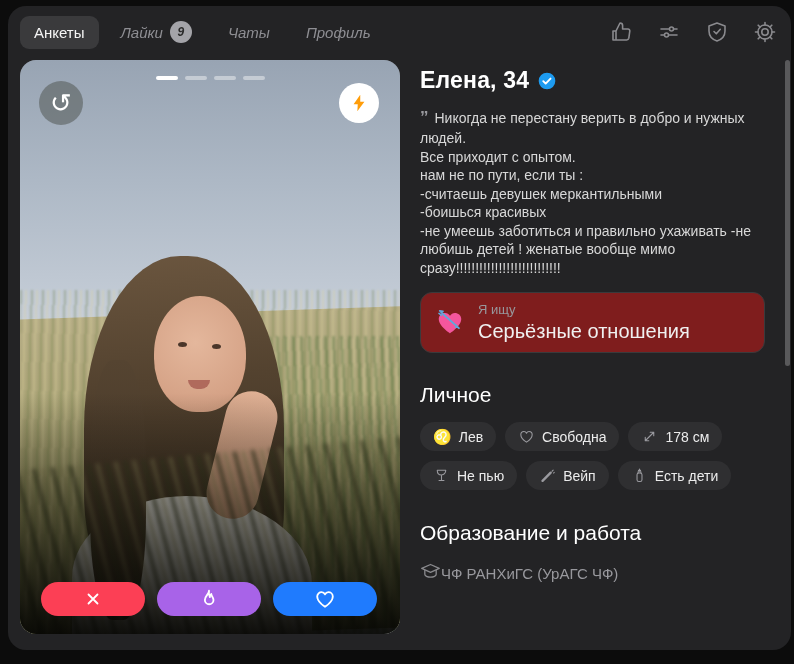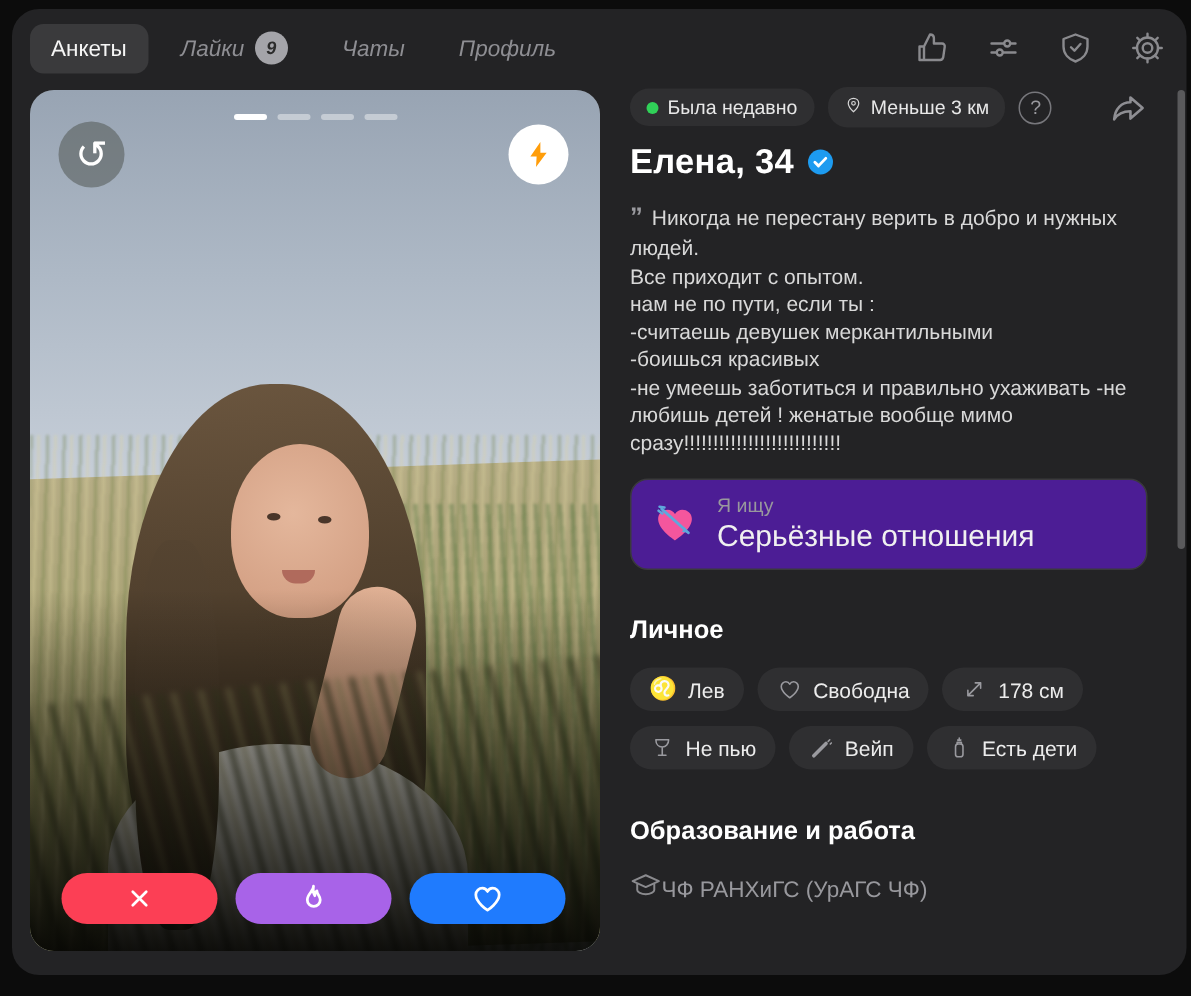--- a/index.html
+++ b/index.html
@@ -72,27 +72,27 @@
   .share-ic { margin-left:auto; width:26px; height:26px; color:#8e8e93; cursor:pointer; }
   .share-ic svg { width:100%; height:100%; stroke:currentColor; fill:none; stroke-width:1.6; stroke-linejoin:round; }
 
   .name-row { display:flex; align-items:center; gap:8px; margin-top:9px; }
   .name { font-size:23px; font-weight:700; color:#ffffff; letter-spacing:.2px; }
   .verified svg { width:20px; height:20px; display:block; }
 
   .quote { margin-top:13px; font-size:14px; line-height:1.32; color:#d8d8d8; white-space:pre-line; word-break:break-word; }
   .qmark { color:#9a9a9f; font-size:17px; font-weight:700; margin-right:6px; }
 
-  .seek-card { margin-top:15px; background:#4c1d95; border:1px solid #3a3a3c; border-radius:12px;
+  .seek-card { margin-top:15px; background:#7f1d1d; border:1px solid #3a3a3c; border-radius:12px;
       padding:9px 14px; display:flex; align-items:center; gap:13px; cursor:pointer; }
   .seek-emoji svg { width:30px; height:30px; display:block; }
   .seek-label { font-size:13px; color:#98989d; }
   .seek-value { font-size:20px; color:#f0f0f0; margin-top:3px; }
 
-  .sec-h { margin-top:30px; font-size:17px; font-weight:700; color:#ffffff; }
+  .sec-h { margin-top:30px; font-size:21px; font-weight:400; color:#ffffff; }
   .chips { margin-top:15px; display:flex; flex-wrap:wrap; gap:10px 9px; }
   .chip { display:flex; align-items:center; gap:7px; background:#2f2f31; border-radius:15px; padding:6px 13px;
       font-size:14px; color:#ececec; cursor:default; }
   .chip-ic { color:#9a9a9f; font-size:15px; line-height:1; display:flex; align-items:center; }
   .chip-ic svg { width:17px; height:17px; stroke:#9a9a9f; fill:none; stroke-width:1.5; stroke-linecap:round; stroke-linejoin:round; }
 
   .edu-h { margin-top:31px; }
   .edu-row { margin-top:16px; display:flex; align-items:center; }
   .edu-ic svg { width:21px; height:21px; stroke:#8a8a8e; fill:none; stroke-width:1.5; stroke-linecap:round; stroke-linejoin:round; }
   .edu-txt { font-size:15px; color:#98989d; }
@@ -195,43 +195,20 @@
       <button class="act" style="background:#1f7bfe;">
         <svg viewBox="0 0 24 24">
           <path d="M12 20.5S3.5 15 3.5 9.3C3.5 6.4 5.9 4.5 8.3 4.5c1.7 0 3 1 3.7 2.4.7-1.4 2-2.4 3.7-2.4 2.4 0 4.8 1.9 4.8 4.8C20.5 15 12 20.5 12 20.5z"></path>
         </svg>
       </button>
     </div>
   </div>
 
   <div class="col">
 
-    <div class="badges">
-      <div class="pill">
-        <span class="dot" style="background:#30d158;"></span>
-        <span>Была недавно</span>
-      </div>
-      <div class="pill">
-        <span class="pin-ic">
-          <svg viewBox="0 0 24 24">
-              <path d="M12 21s-7-6.2-7-11.3C5 6 8.1 3.2 12 3.2s7 2.8 7 6.5C19 14.8 12 21 12 21z"></path>
-              <circle cx="12" cy="9.7" r="2.4"></circle>
-            </svg>
-        </span>
-        <span>Меньше 3 км</span>
-      </div>
-      <div class="q-ic">
-        <span>?</span>
-      </div>
-      <div class="share-ic">
-        <svg viewBox="0 0 24 24">
-          <path d="M13.5 5.5L21 12l-7.5 6.5V14c-5 0-8 1.8-10 5 .5-6.5 4.5-10.5 10-10.5V5.5z"></path>
-        </svg>
-      </div>
-    </div>
 
     <div class="name-row">
       <span class="name">Елена, 34</span>
       <span class="verified">
         <svg viewBox="0 0 24 24">
             <circle cx="12" cy="12" r="10" fill="#1d9bf0"></circle>
             <path d="M7.5 12.2l2.9 2.9 5.8-6" stroke="#fff" stroke-width="2.3" fill="none" stroke-linecap="round" stroke-linejoin="round"></path>
           </svg>
       </span>
     </div>

